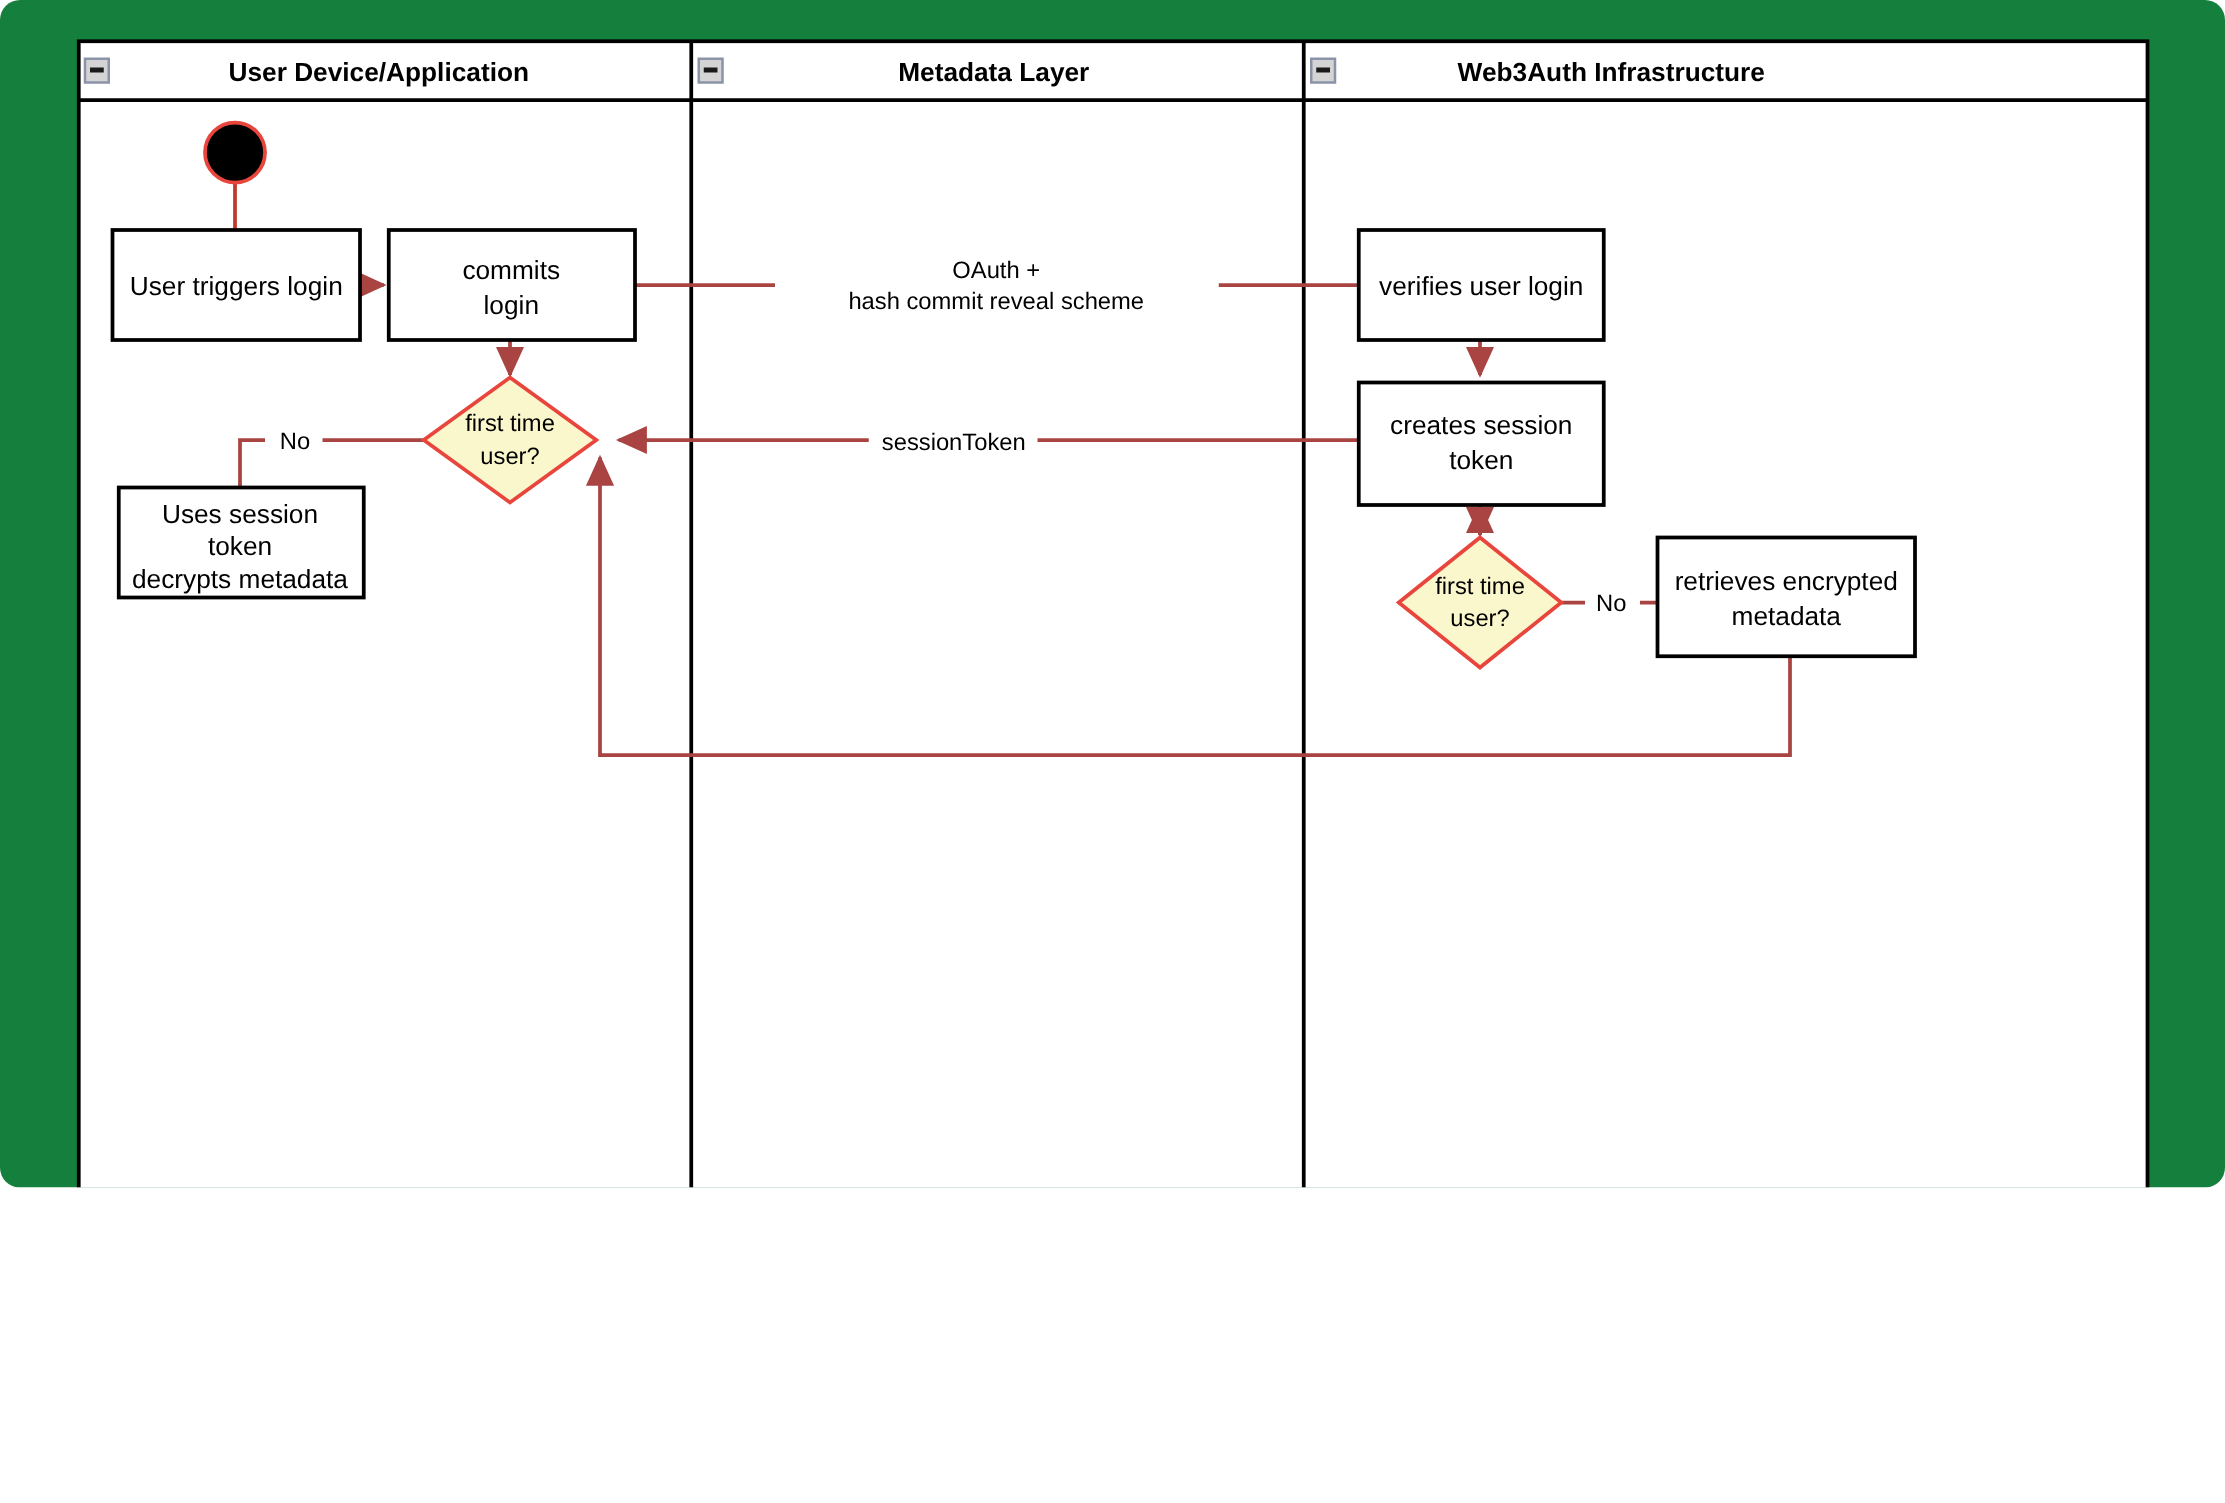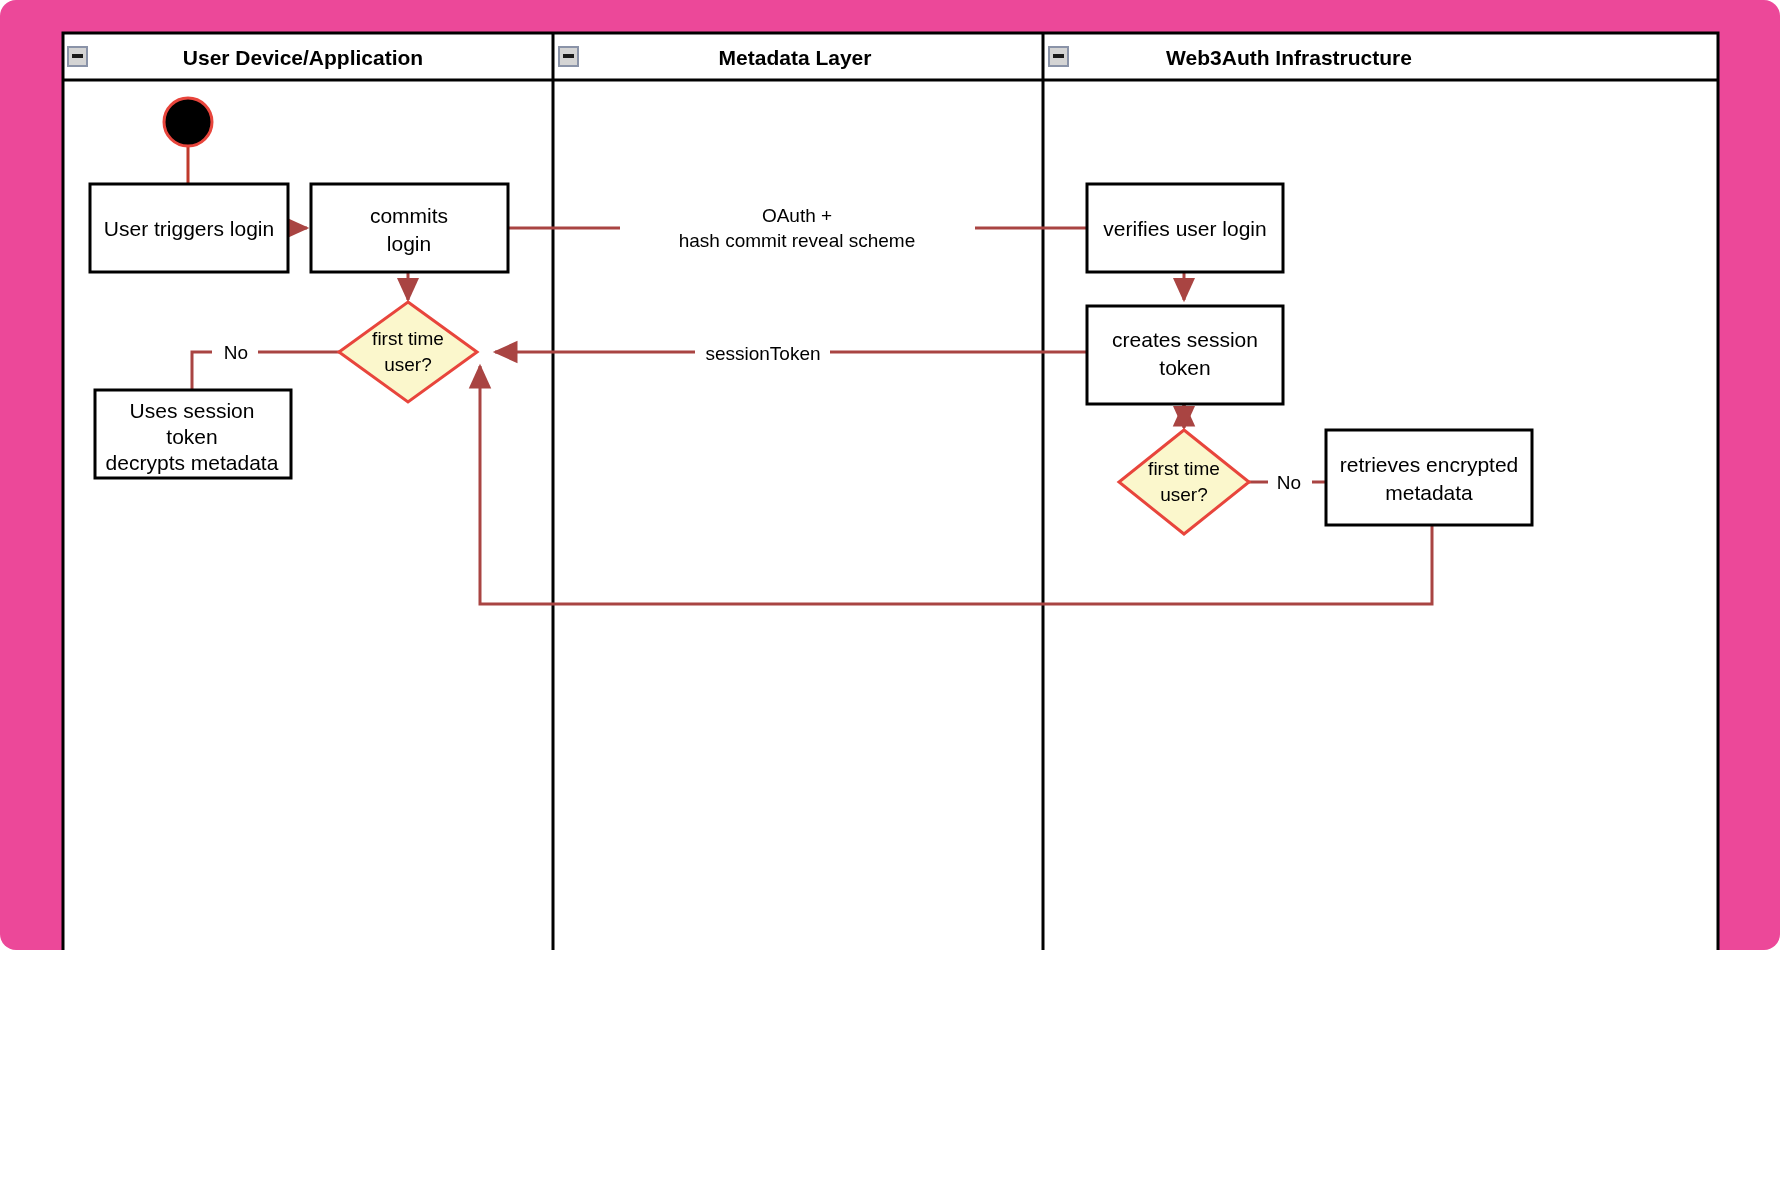--- a/index.html
+++ b/index.html
@@ -5,21 +5,21 @@
   html, body {
     margin: 0;
     padding: 0;
     background: #ffffff;
     font-family: "Liberation Sans", sans-serif;
   }
   #canvas {
     position: relative;
     width: 1780px;
     height: 950px;
-    background: #ec4899;
+    background: #15803d;
     overflow: hidden;
     border-radius: 16px;
   }
   svg.diagram {
     position: absolute;
     left: 0;
     top: 0;
     width: 1780px;
     height: 1202px;
   }

